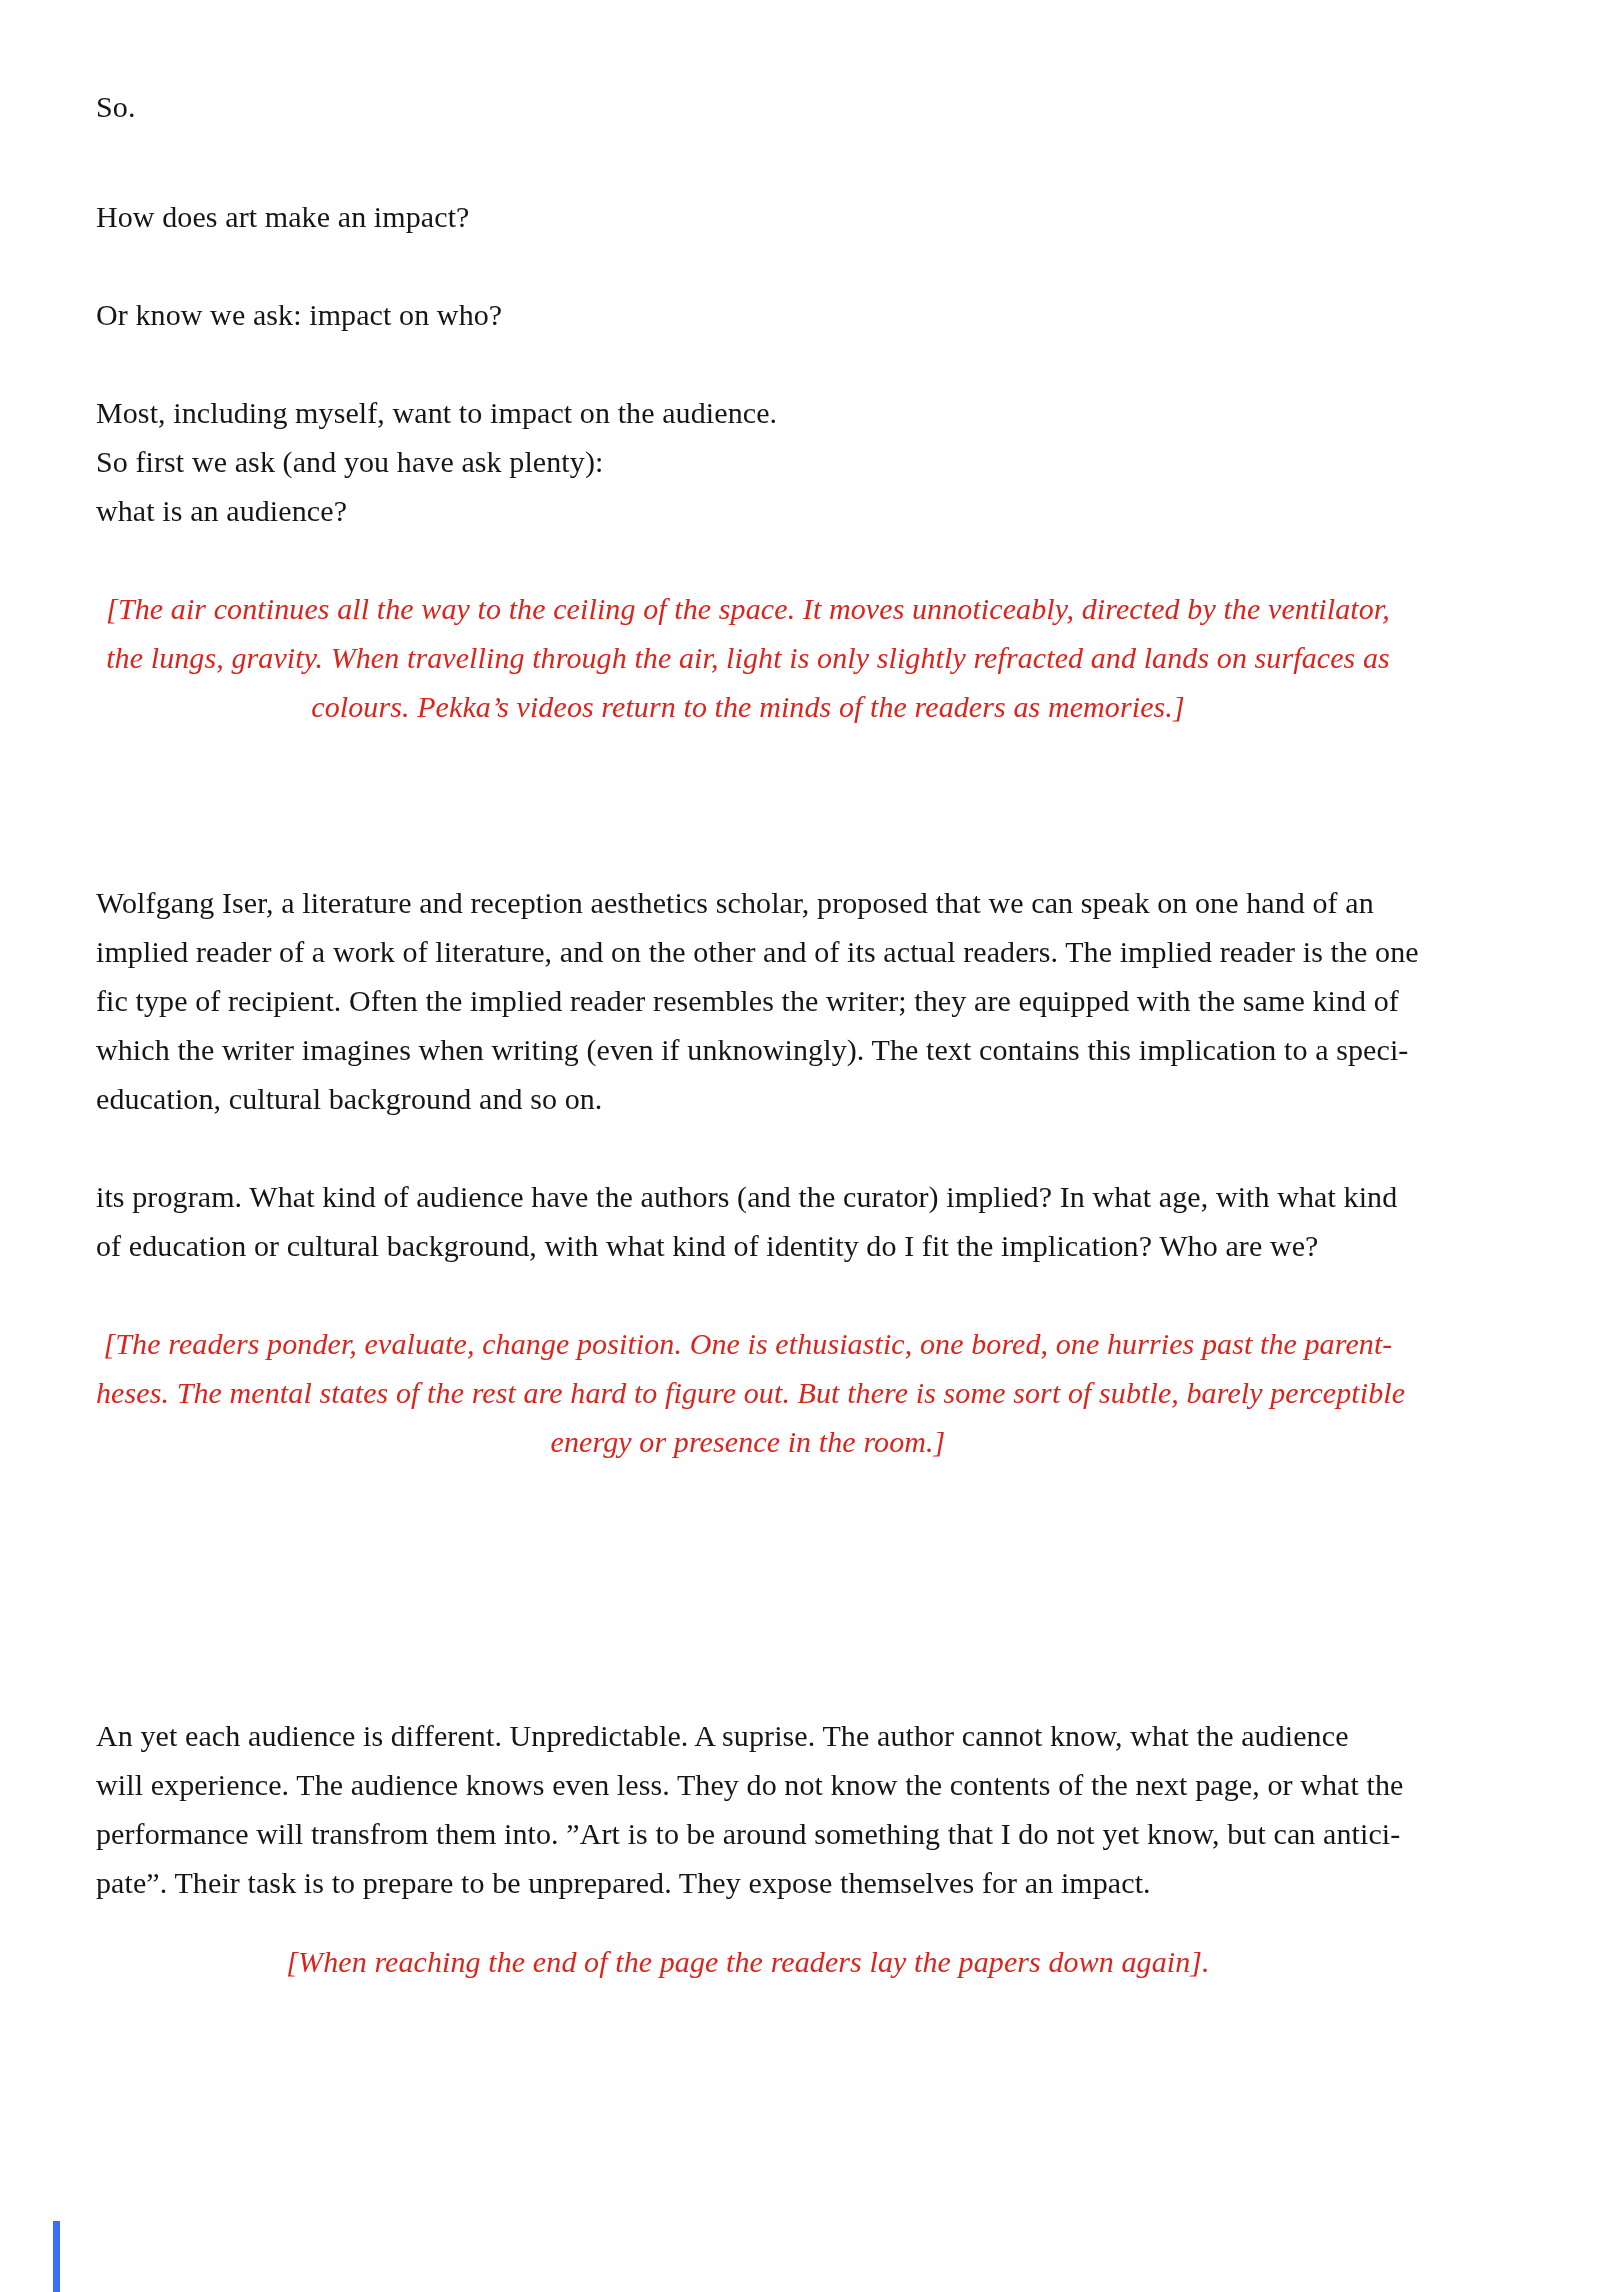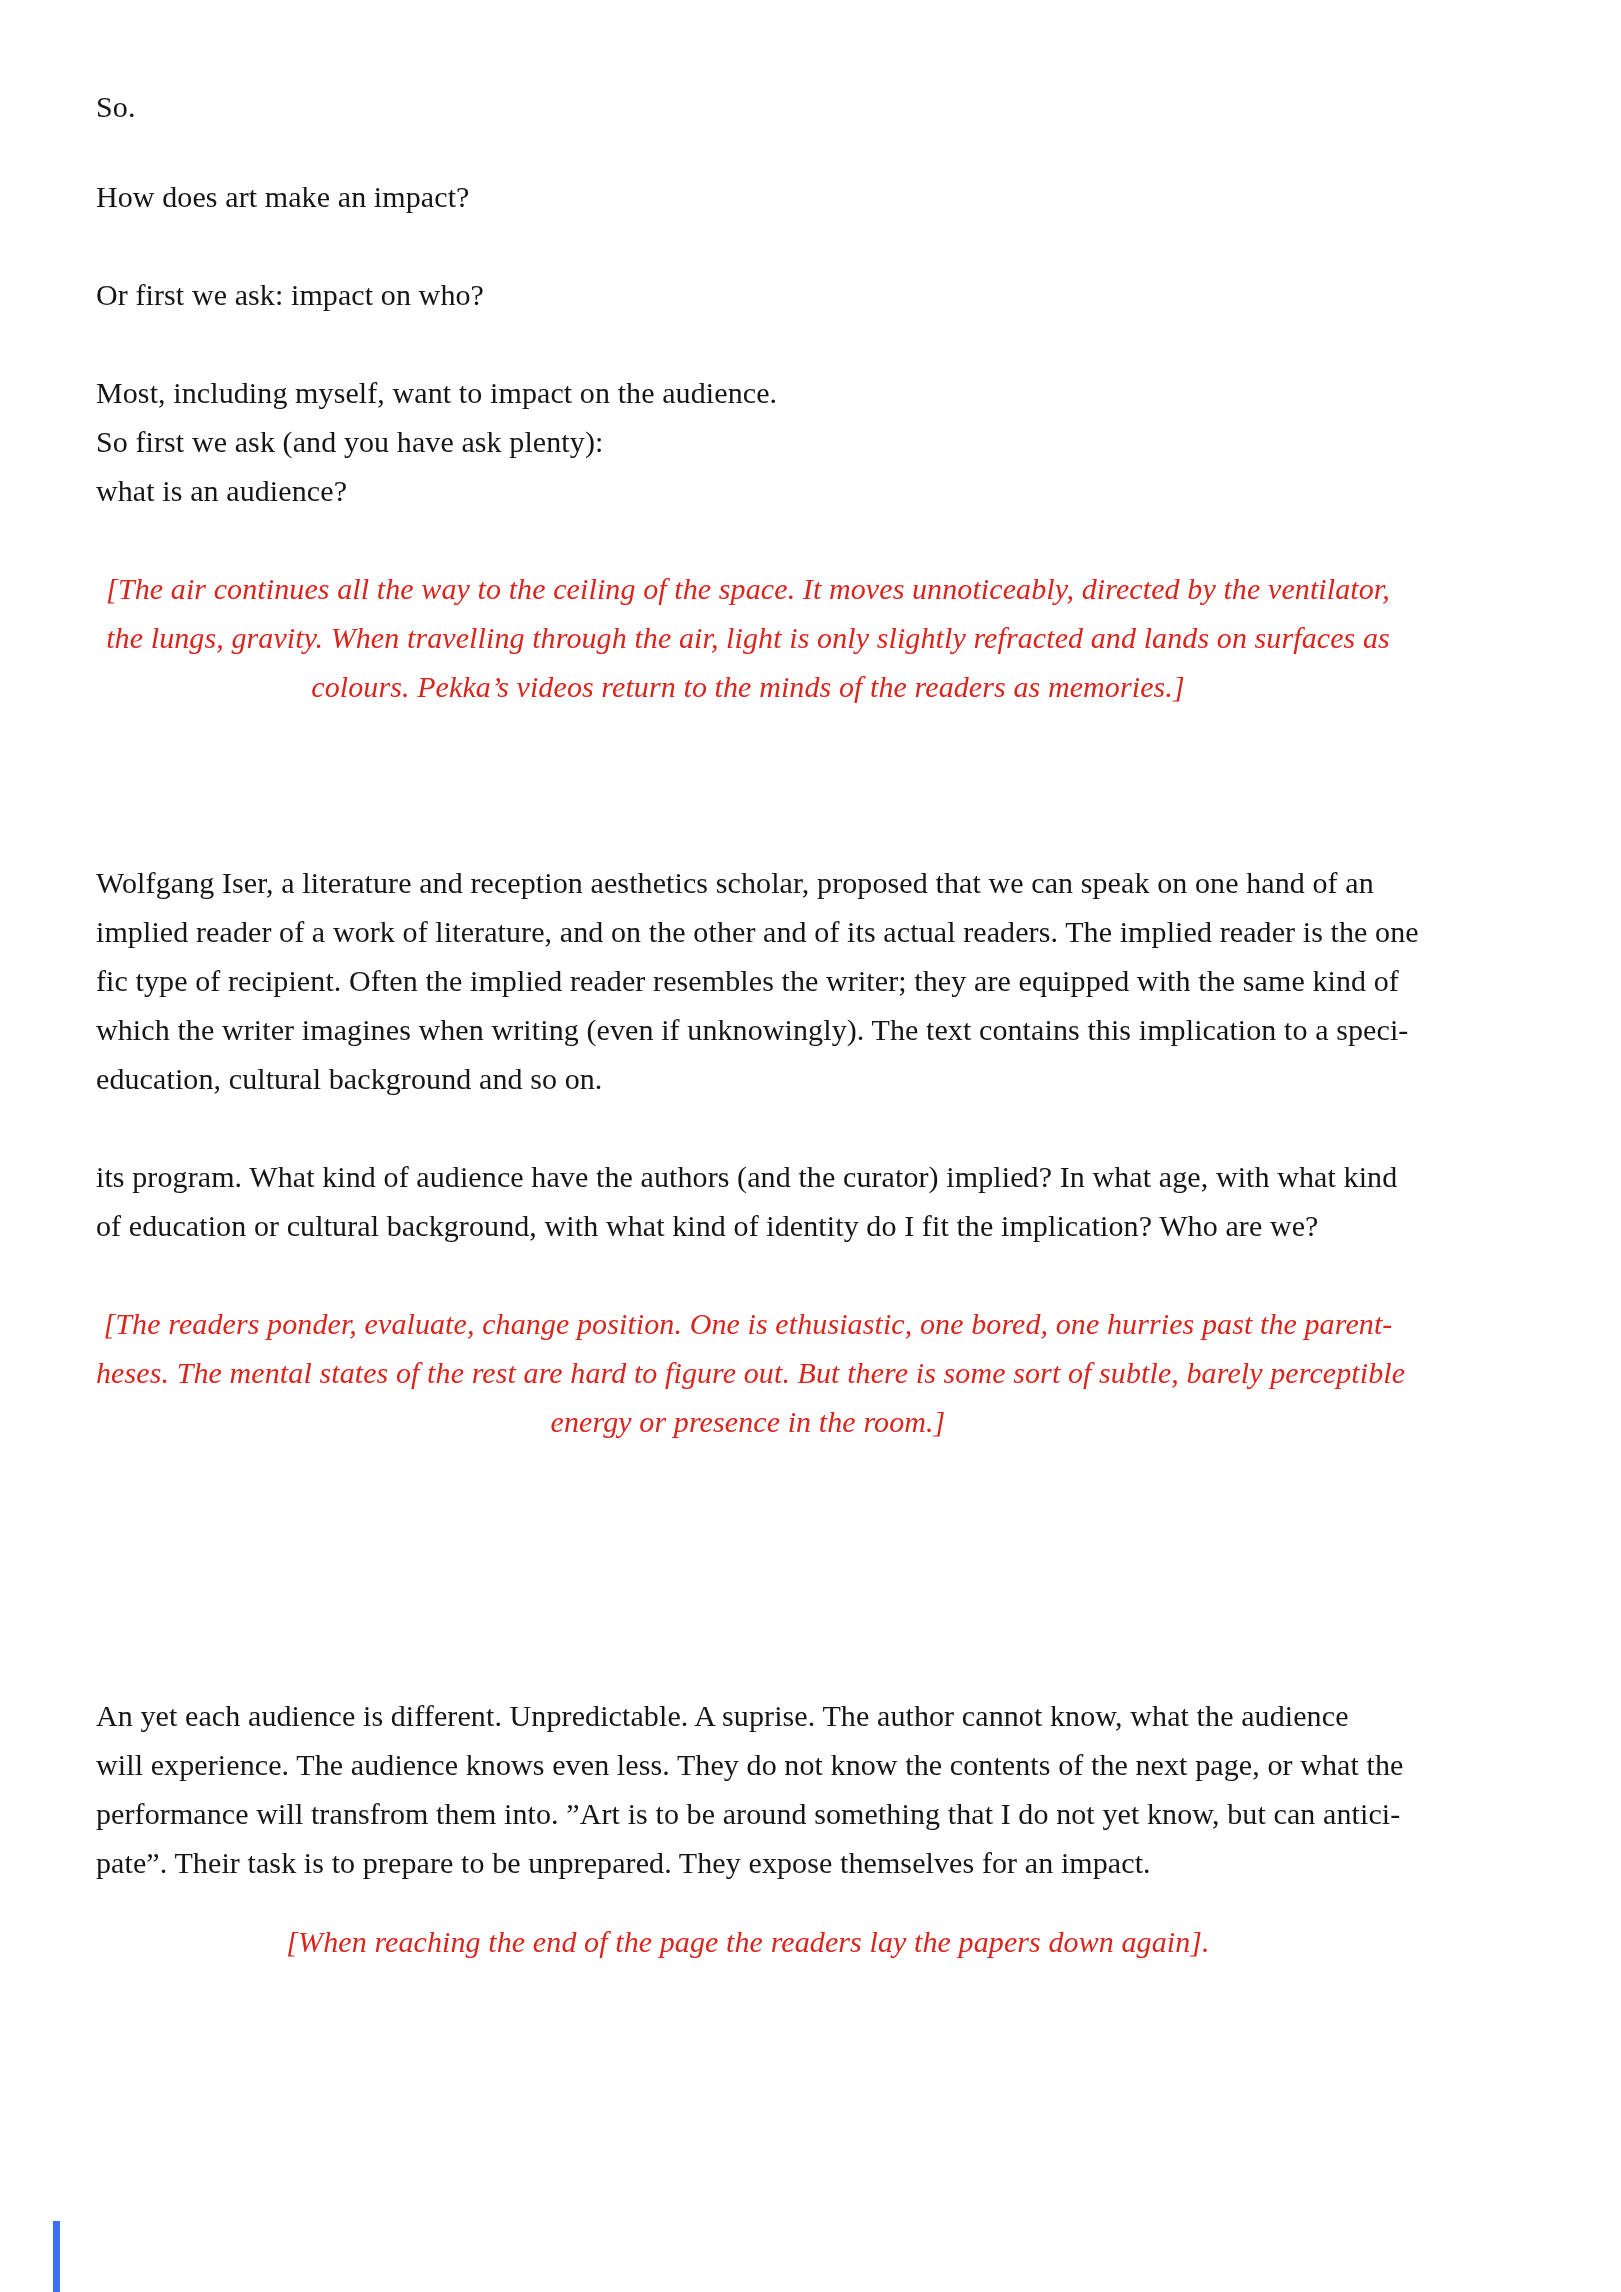--- a/index.html
+++ b/index.html
@@ -40,25 +40,25 @@
   }
 </style>
 </head>
 <body>
 
 <div class="page">
   <div class="doc">
       <div class="para black" style="margin-top: 0px;">
         <div class="line"><span class="seg">So.</span></div>
       </div>
-      <div class="para black" style="margin-top: 41px;">
+      <div class="para black" style="margin-top: 61px;">
         <div class="line"><span class="seg">How does art make an impact?</span></div>
       </div>
       <div class="para black" style="margin-top: 49px;">
-        <div class="line"><span class="seg">Or first we ask: impact on who?</span></div>
+        <div class="line"><span class="seg">Or know we ask: impact on who?</span></div>
       </div>
       <div class="para black" style="margin-top: 49px;">
         <div class="line"><span class="seg">Most, including myself, want to impact on the audience.</span></div>
         <div class="line"><span class="seg">So first we ask (and you have ask plenty):</span></div>
         <div class="line"><span class="seg">what is an audience?</span></div>
       </div>
       <div class="para red italic" style="margin-top: 49px;">
         <div class="line"><span class="seg">[The air continues all the way to the ceiling of the space. It moves unnoticeably, directed by the ventilator,</span></div>
         <div class="line"><span class="seg">the lungs, gravity. When travelling through the air, light is only slightly refracted and lands on surfaces as</span></div>
         <div class="line"><span class="seg">colours. Pekka’s videos return to the minds of the readers as memories.]</span></div>

